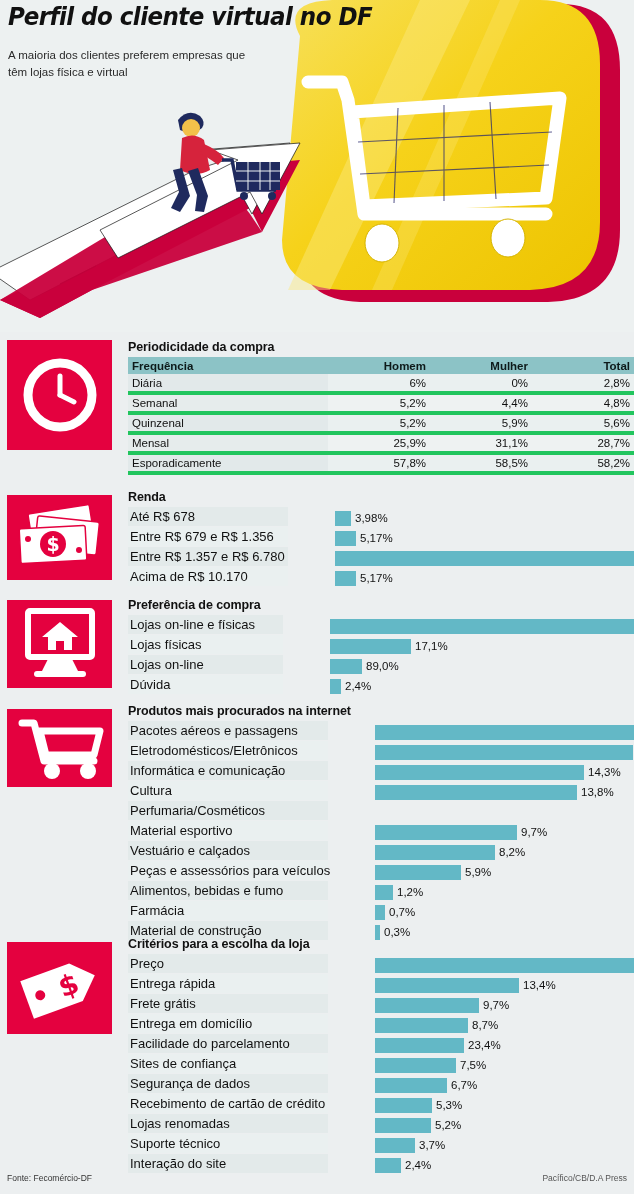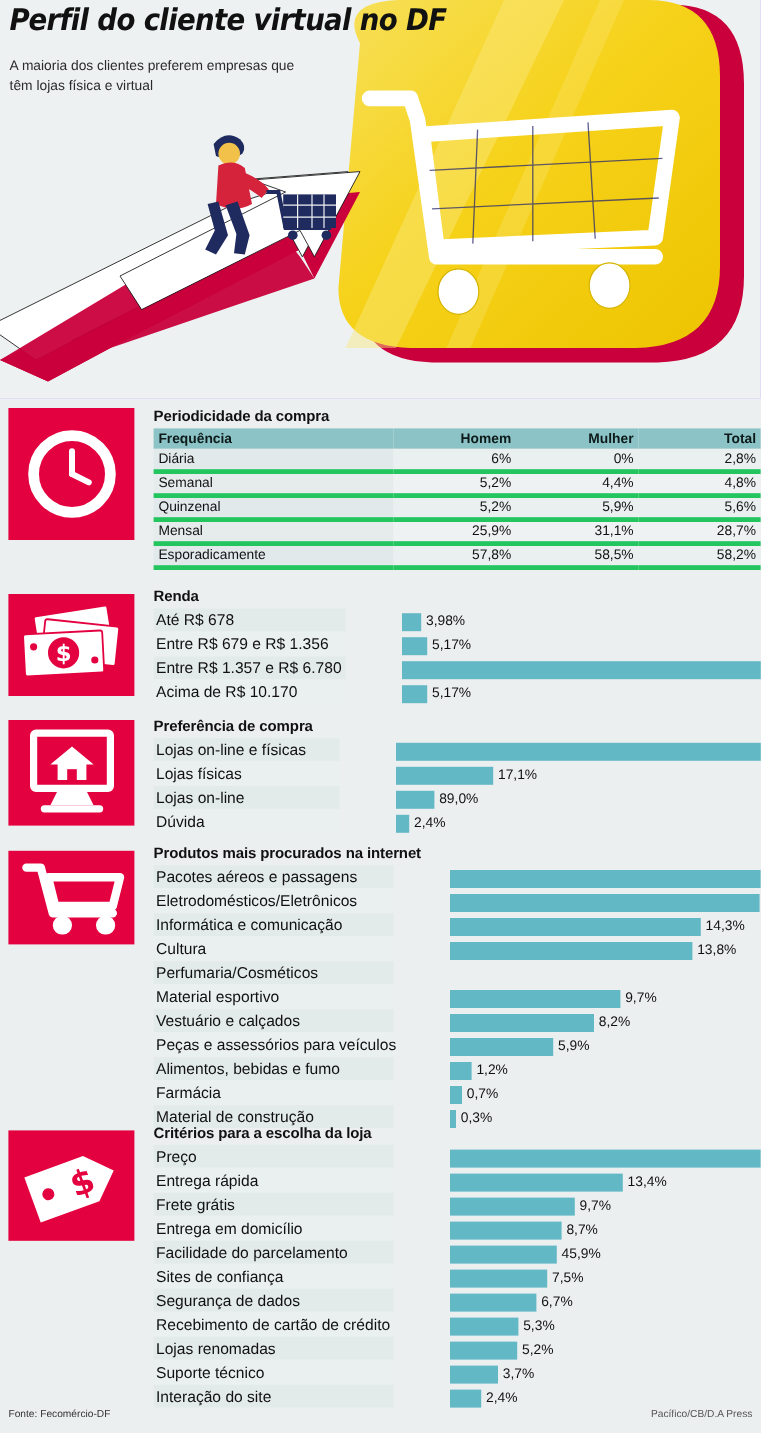--- a/index.html
+++ b/index.html
@@ -444,21 +444,21 @@
             <div class="blabel" style="width: 200px;">Entrega em domicílio</div>
             <div class="btrack">
               <div class="bfill" style="width: 93px; background: rgb(99, 184, 198);"></div>
               <div class="bval">8,7%</div>
             </div>
           </div>
           <div class="brow">
             <div class="blabel" style="width: 200px;">Facilidade do parcelamento</div>
             <div class="btrack">
               <div class="bfill" style="width: 89px; background: rgb(99, 184, 198);"></div>
-              <div class="bval">45,9%</div>
+              <div class="bval">23,4%</div>
             </div>
           </div>
           <div class="brow">
             <div class="blabel" style="width: 200px;">Sites de confiança</div>
             <div class="btrack">
               <div class="bfill" style="width: 81px; background: rgb(99, 184, 198);"></div>
               <div class="bval">7,5%</div>
             </div>
           </div>
           <div class="brow">

